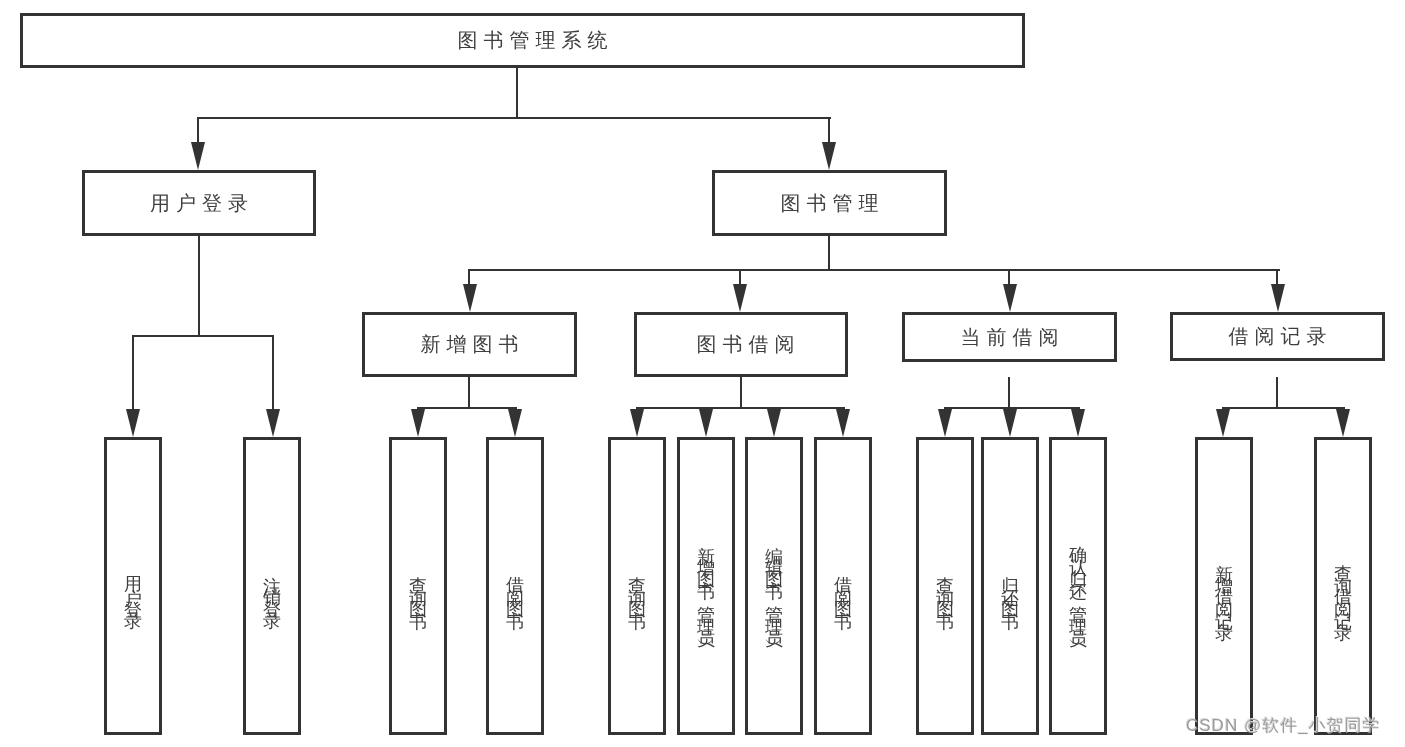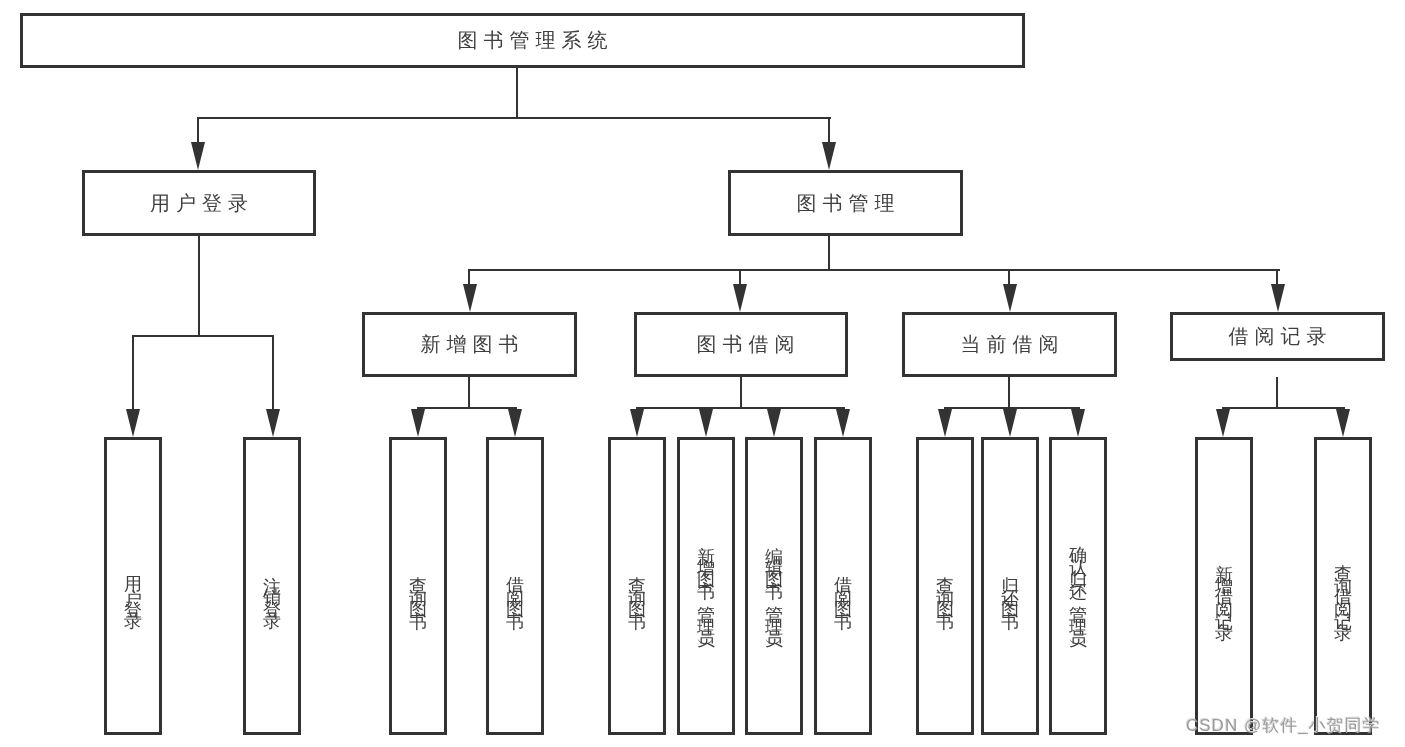--- a/index.html
+++ b/index.html
@@ -55,31 +55,31 @@
 
 <div class="canvas">
 
   <div class="box h-box" style="left:20px; top:13px; width:1005px; height:55px;padding-left:20px;">
     <span>图书管理系统</span>
   </div>
 
   <div class="box h-box" style="left:82px; top:170px; width:234px; height:66px;">
     <span>用户登录</span>
   </div>
-  <div class="box h-box" style="left:712px; top:170px; width:235px; height:66px;margin-left:16px;">
+  <div class="box h-box" style="left:712px; top:170px; width:235px; height:66px;">
     <span>图书管理</span>
   </div>
 
   <div class="box h-box" style="left:362px; top:312px; width:215px; height:65px;">
     <span>新增图书</span>
   </div>
   <div class="box h-box" style="left:634px; top:312px; width:214px; height:65px;padding-left:9px;">
     <span>图书借阅</span>
   </div>
-  <div class="box h-box" style="left:902px; top:312px; width:215px; height:65px;">
+  <div class="box h-box" style="left:902px; top:312px; width:215px; height:50px;">
     <span>当前借阅</span>
   </div>
   <div class="box h-box" style="left:1170px; top:312px; width:215px; height:49px;">
     <span>借阅记录</span>
   </div>
 
   <div class="box leaf" style="left:104px;">
     <span class="v-label">用户登录</span>
   </div>
   <div class="box leaf" style="left:243px;">

